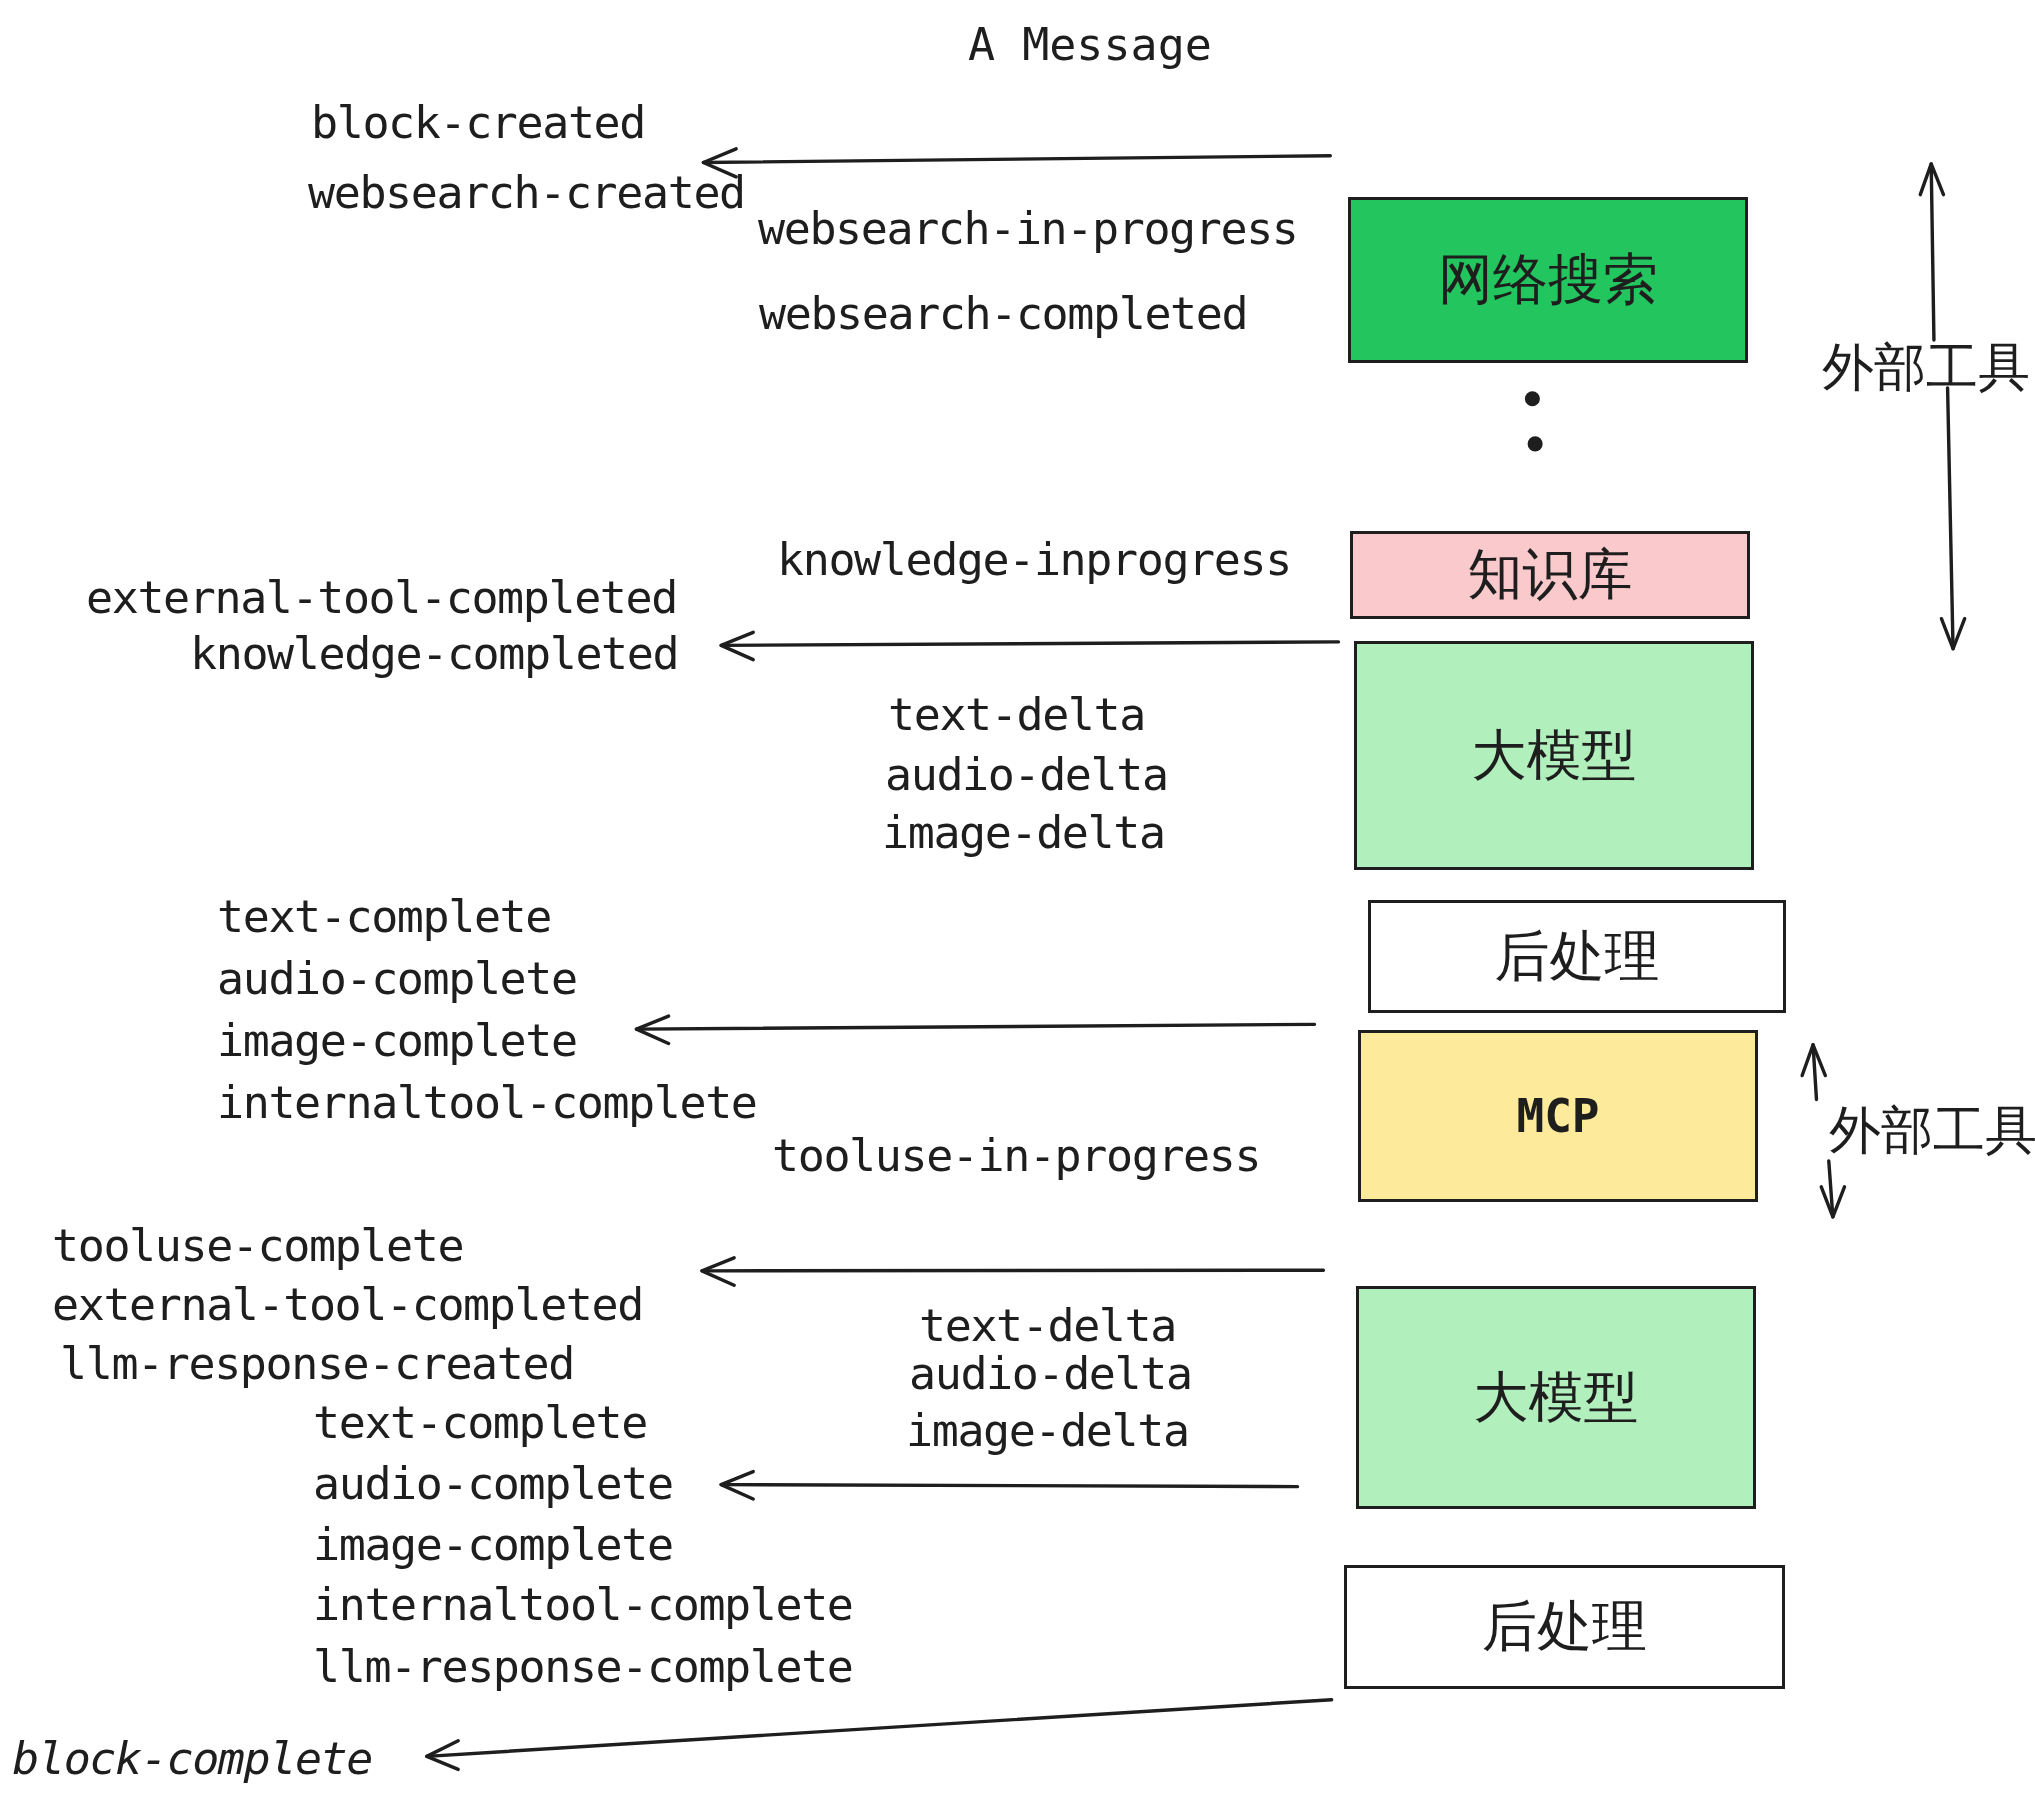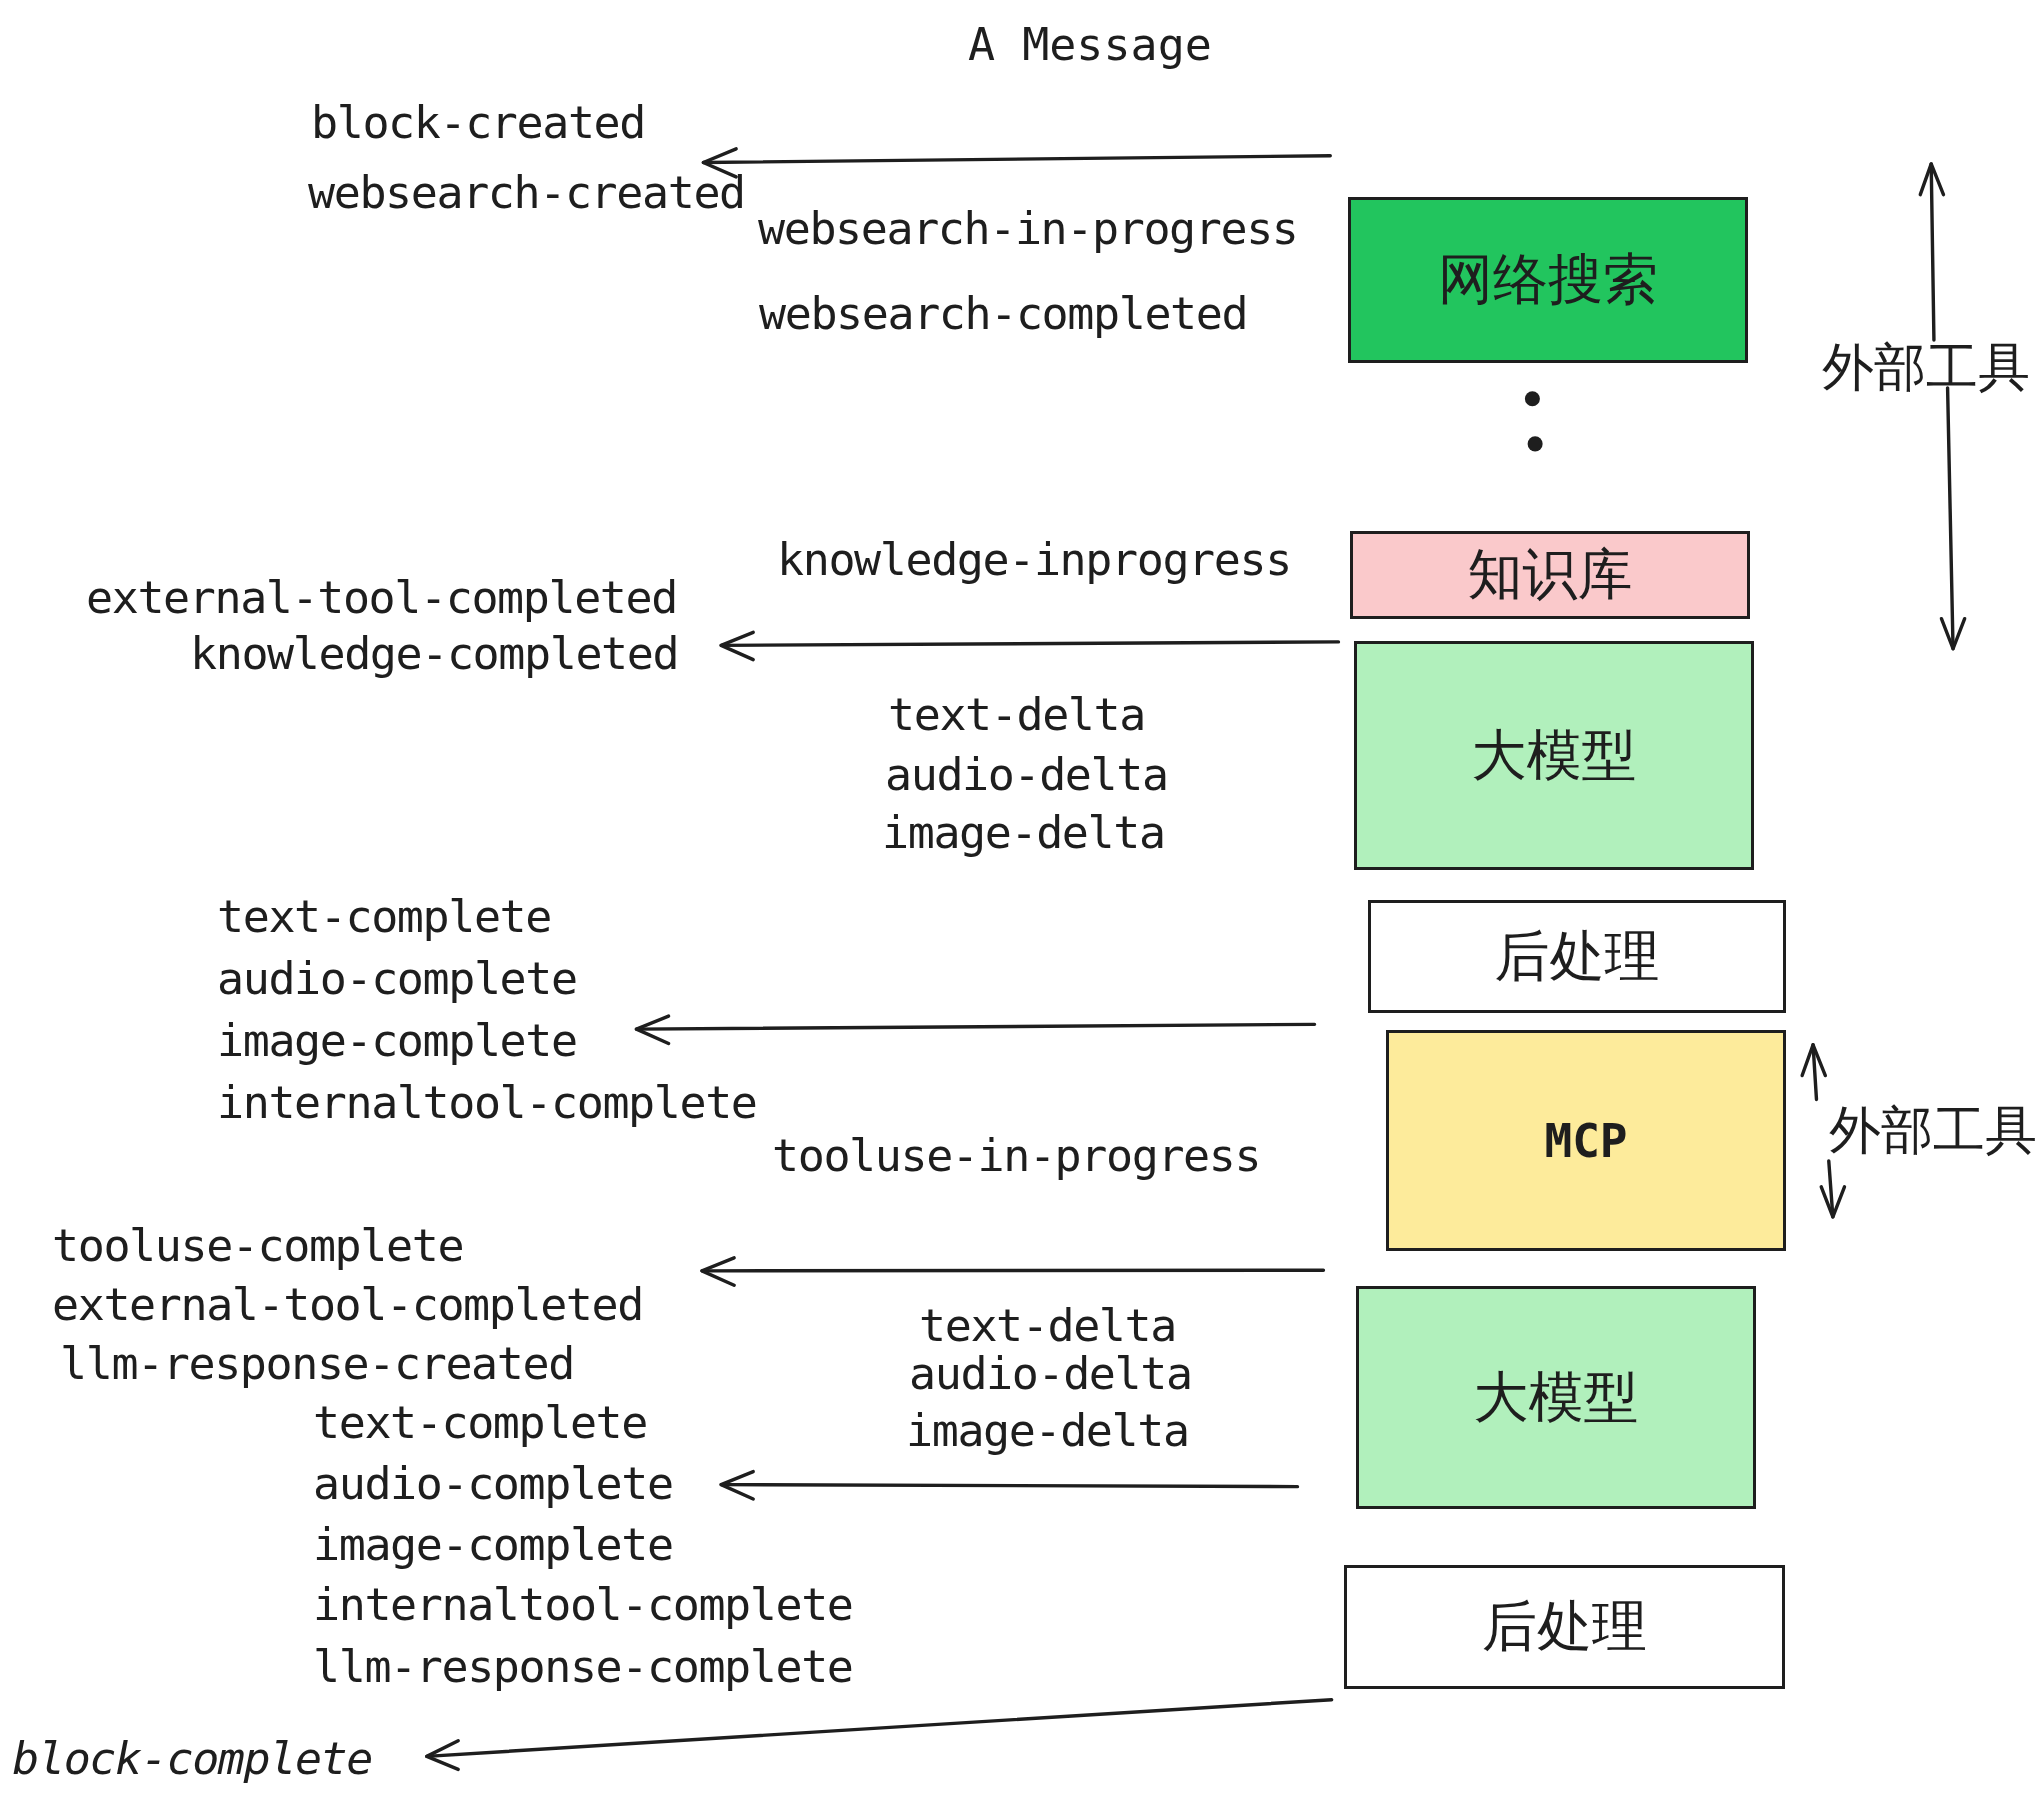--- a/index.html
+++ b/index.html
@@ -135,21 +135,21 @@
   </div>
   <div class="box" style="left: 1350px; top: 509px; width: 400px; height: 88px; background-color: rgb(250, 201, 203); margin-top: 22px;">
     <span>知识库</span>
   </div>
   <div class="box" style="left: 1354px; top: 641px; width: 400px; height: 229px; background-color: rgb(177, 240, 188);">
     <span>大模型</span>
   </div>
   <div class="box" style="left: 1368px; top: 900px; width: 418px; height: 113px; background-color: rgb(255, 255, 255);">
     <span>后处理</span>
   </div>
-  <div class="box" style="left: 1358px; top: 1030px; width: 400px; height: 221px; background-color: rgb(253, 235, 155); margin-left: 28px;">
+  <div class="box" style="left: 1358px; top: 1030px; width: 400px; height: 172px; background-color: rgb(253, 235, 155);">
     <span class="mcp-label">MCP</span>
   </div>
   <div class="box" style="left: 1356px; top: 1286px; width: 400px; height: 223px; background-color: rgb(177, 240, 188);">
     <span>大模型</span>
   </div>
   <div class="box" style="left: 1344px; top: 1565px; width: 441px; height: 124px; background-color: rgb(255, 255, 255);">
     <span>后处理</span>
   </div>
 
   <div class="side-label" style="left:1822px;top:333px;">外部工具</div>

